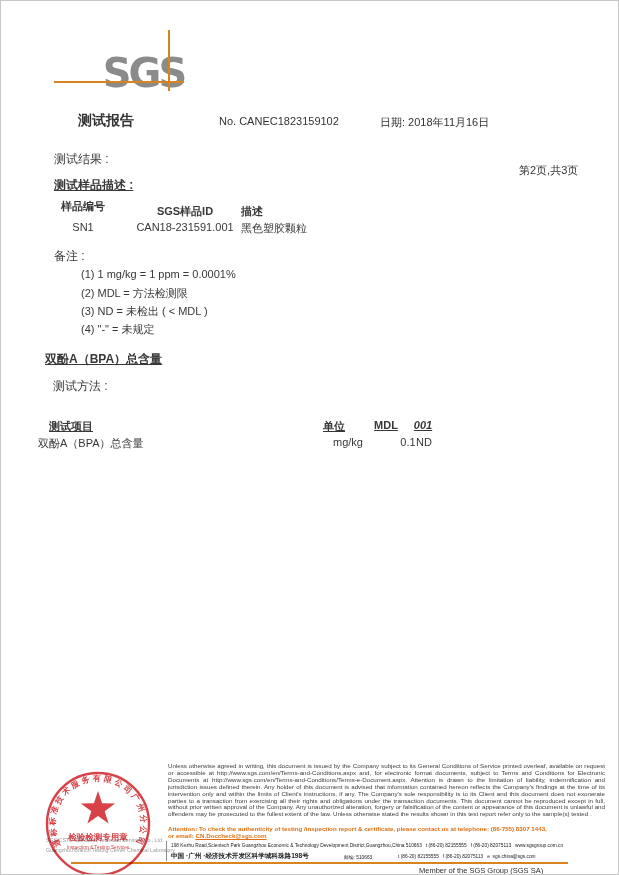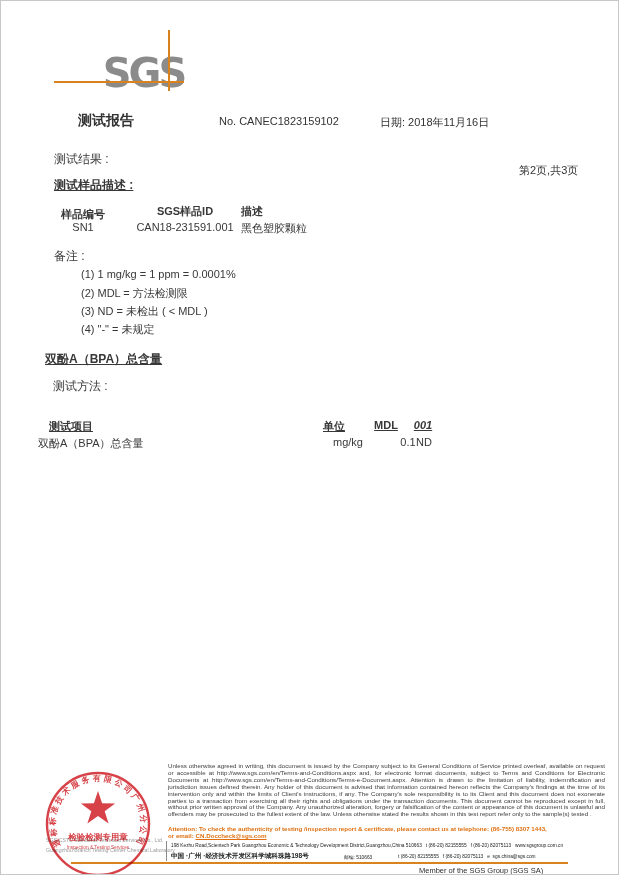--- a/index.html
+++ b/index.html
@@ -57,21 +57,21 @@
 
   <div class="abs doc-title" style="left:53px; top:111px;">测试报告</div>
   <div class="abs hmeta" style="left:218px; top:114px;">No. CANEC1823159102</div>
   <div class="abs hmeta" style="left:379px; top:114px;">日期: 2018年11月16日</div>
   <div class="abs hmeta" style="left:518px; top:114px;margin-top:48px;">第2页,共3页</div>
 
   <div class="abs label" style="left:53px; top:150px;">测试结果 :</div>
 
   <div class="abs label bold ul" style="left:53px; top:176px;">测试样品描述 :</div>
 
-  <div class="abs cell bold cellc" style="left:82px; top:206px;">样品编号</div>
+  <div class="abs cell bold cellc" style="left:82px; top:198px;">样品编号</div>
   <div class="abs cell bold cellc" style="left:184px; top:203px;">SGS样品ID</div>
   <div class="abs cell bold" style="left:240px; top:203px;">描述</div>
   <div class="abs cell cellc" style="left:82px; top:220px;">SN1</div>
   <div class="abs cell cellc" style="left:184px; top:220px;">CAN18-231591.001</div>
   <div class="abs cell" style="left:240px; top:220px;">黑色塑胶颗粒</div>
 
   <div class="abs label" style="left:53px; top:247px;">备注 :</div>
   <div class="abs cell" style="left:80px; top:267px;">(1) 1 mg/kg = 1 ppm = 0.0001%</div>
   <div class="abs cell" style="left:80px; top:285px;">(2) MDL = 方法检测限</div>
   <div class="abs cell" style="left:80px; top:303px;">(3) ND = 未检出 ( &lt; MDL )</div>

